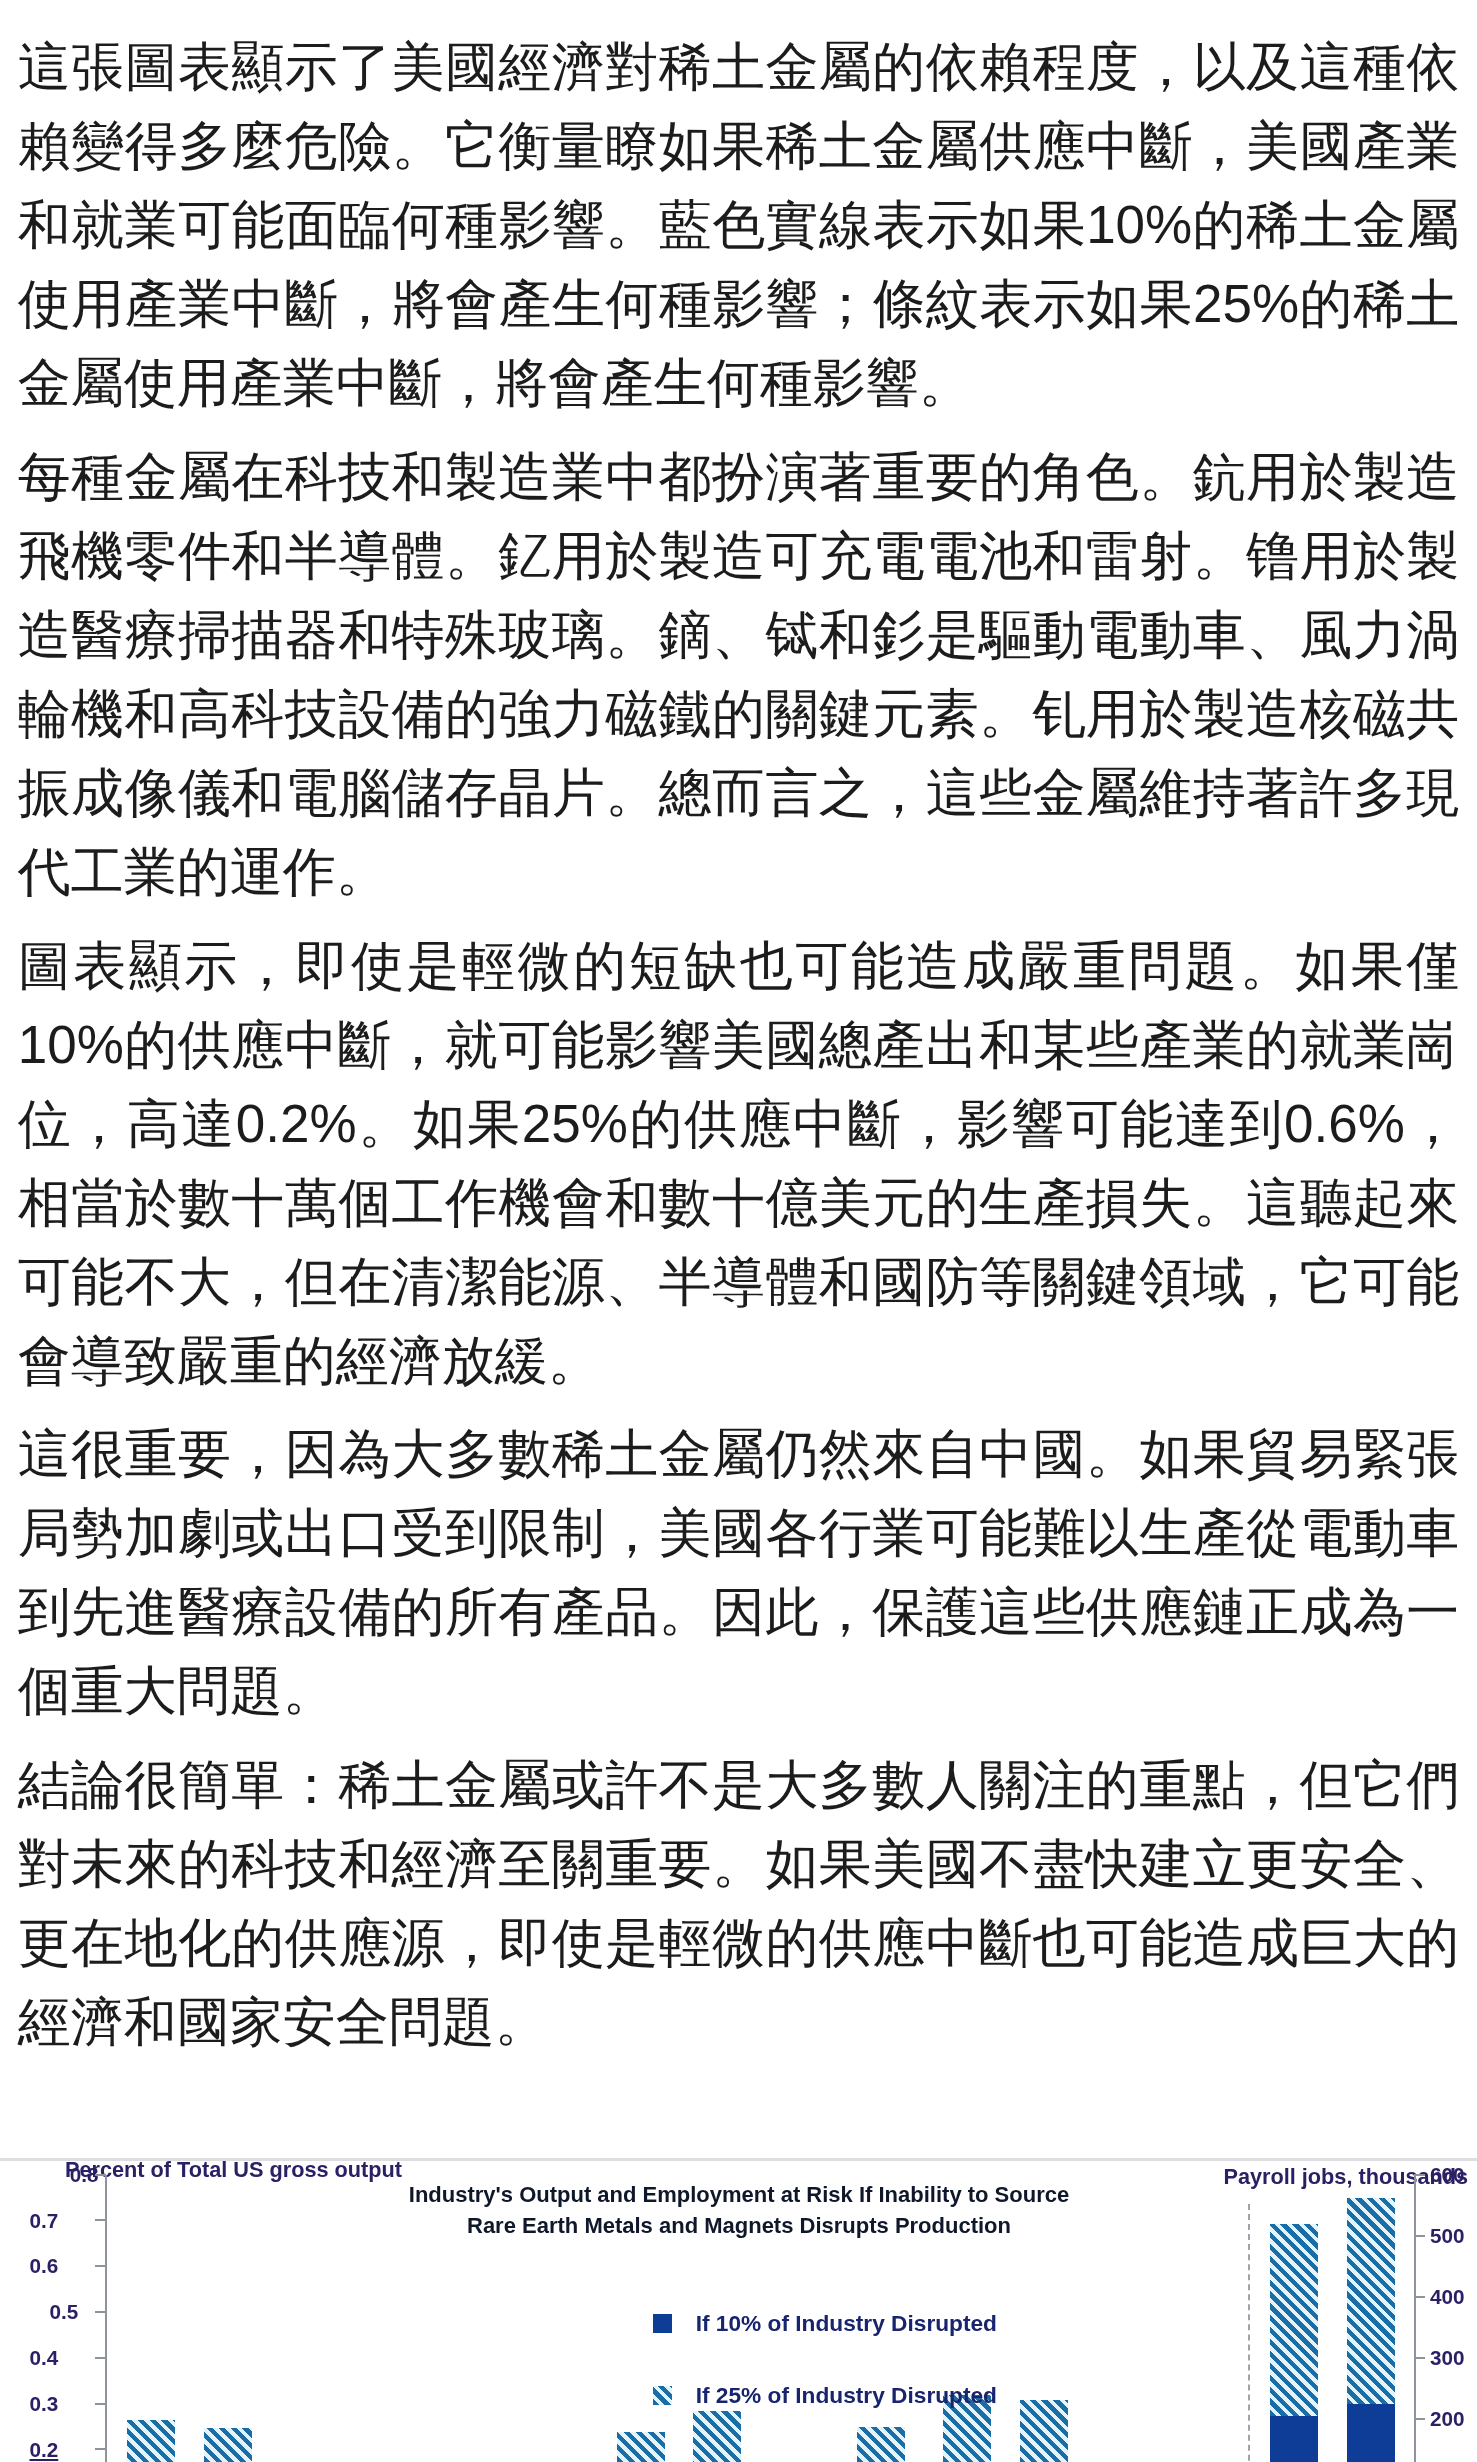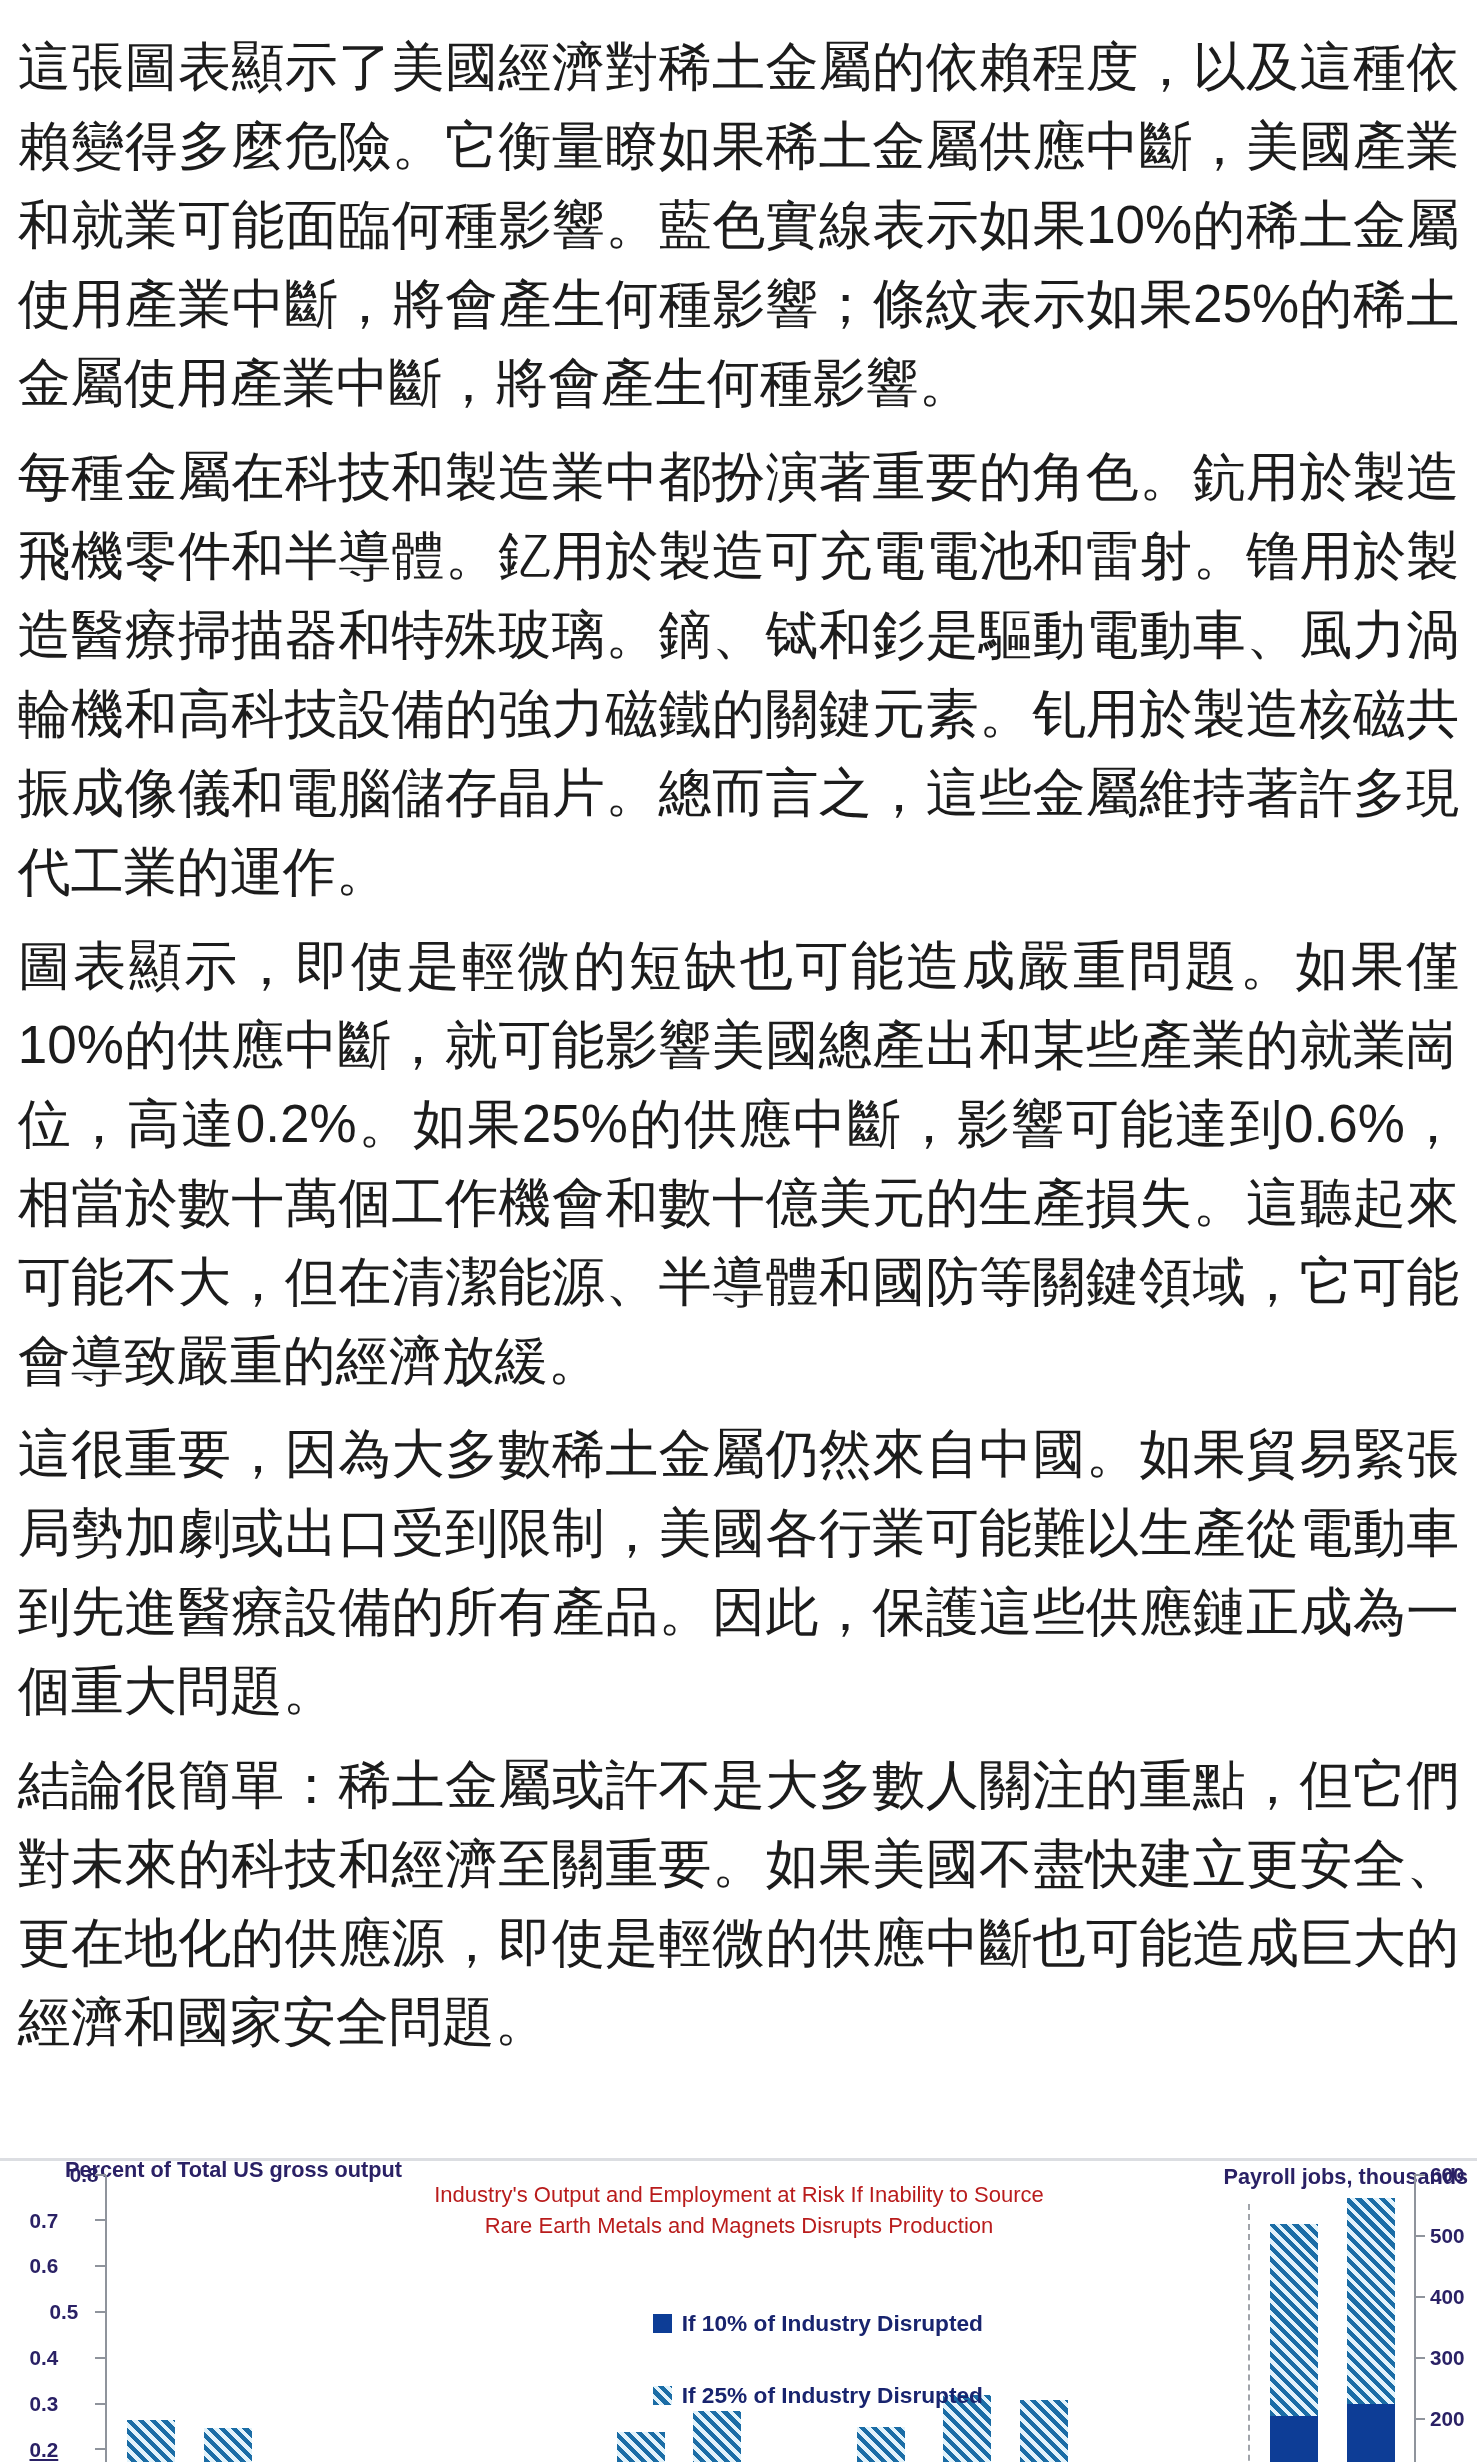--- a/index.html
+++ b/index.html
@@ -8,31 +8,31 @@
   
   #article{padding:27px 17.7px 0 17.7px;}
   #article p{margin:0 0 14.8px 0;font-size:53px;line-height:79px;color:#1c1c1c;
              text-align:justify;letter-spacing:0px;}
   
   #chart{position:absolute;left:0;top:2147px;width:1477px;height:762px;
          color:#2a2165;}
   .toprule{position:absolute;left:0;top:10.8px;width:1477px;height:3.4px;background:#dcdee2;}
   .ax-title{position:absolute;font-size:21.7px;font-weight:bold;color:#2a2165;white-space:nowrap;}
   #chart-title{position:absolute;left:345px;top:33px;width:788px;text-align:center;
-               font-size:22px;font-weight:normal;color:#b91c1c;line-height:30.5px;}
+               font-size:22px;font-weight:bold;color:#0f172a;line-height:30.5px;}
   #plot{position:absolute;left:105px;top:27.6px;width:1307px;height:366px;
         border-left:2px solid #8f949c;border-right:2px solid #8f949c;
         border-bottom:2.5px solid #8f949c;box-sizing:content-box;}
   .tick-label{position:absolute;font-size:20.7px;font-weight:bold;color:#2a2165;width:69px;}
   .tick-mark{position:absolute;background:#8f949c;height:2px;width:10.8px;}
   .bar-solid{position:absolute;background:#0d3d96;}
   .bar-hatch{position:absolute;background:repeating-linear-gradient(45deg,
               #1b6da6 0px,#1b6da6 4.4px,#e3f3fb 4.4px,#e3f3fb 8.4px);}
   .sep-dash{position:absolute;width:0;border-left:2px dashed #a0a4aa;}
-  .legend-row{position:absolute;display:flex;align-items:center;gap:10px;padding-left:40px;}
+  .legend-row{position:absolute;display:flex;align-items:center;gap:24px;padding-left:40px;}
   .legend-sq{width:18.7px;height:18.7px;flex:0 0 18.7px;}
   .legend-label{font-size:22.7px;font-weight:bold;color:#18246e;white-space:nowrap;}
   
   #watermark{position:absolute;}
 </style>
 </head>
 <body>
 
 <main id="article">
   <p>這張圖表顯示了美國經濟對稀土金屬的依賴程度，以及這種依賴變得多麼危險。它衡量瞭如果稀土金屬供應中斷，美國產業和就業可能面臨何種影響。藍色實線表示如果10%的稀土金屬使用產業中斷，將會產生何種影響；條紋表示如果25%的稀土金屬使用產業中斷，將會產生何種影響。</p>

